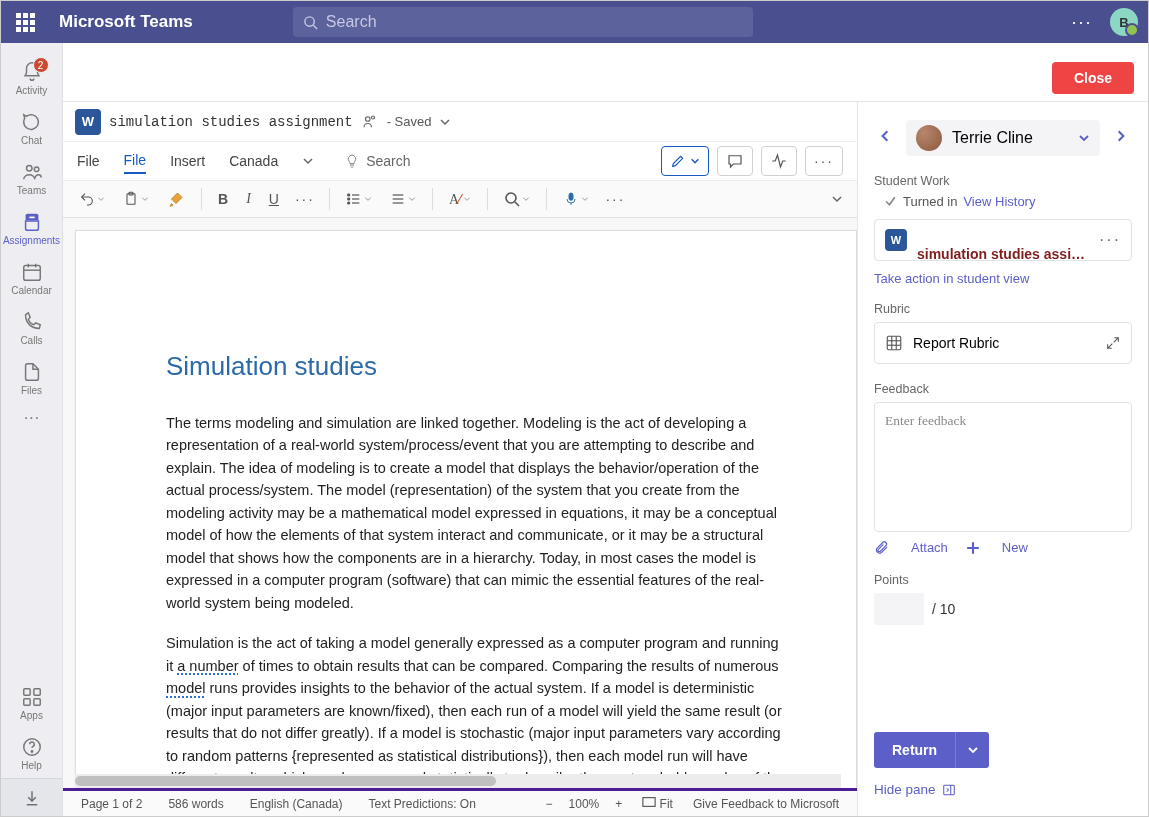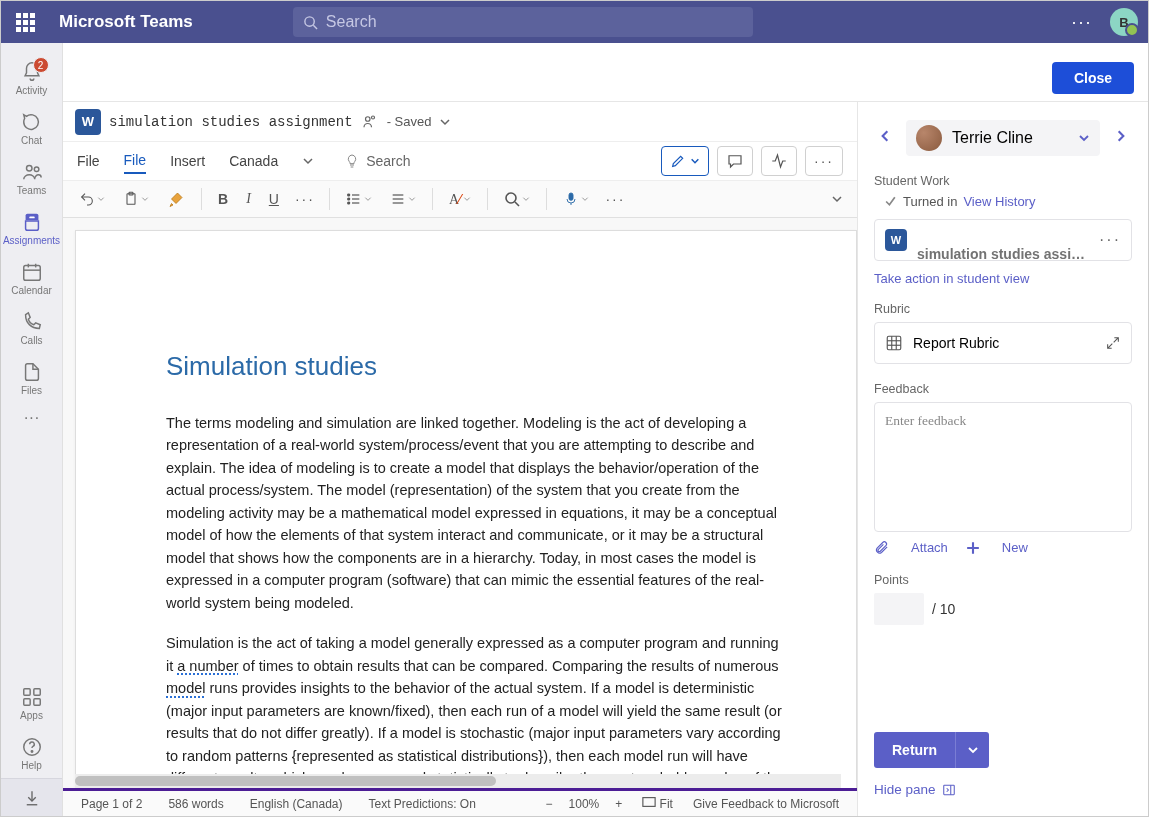--- a/index.html
+++ b/index.html
@@ -24,21 +24,21 @@
   .rail-item.active { color:#5b5fc7; }
   .rail-item svg { margin-bottom:2px; }
   .badge-count { position:absolute; top:4px; right:14px; background:#cc4a31; color:#fff; border-radius:50%; width:16px; height:16px; font-size:10px; display:flex; align-items:center; justify-content:center; border: 1.5px solid #eeeef2;}
   .rail-spacer { flex:1; }
   .rail-more { margin: 6px 0; color:#777; cursor:pointer;}
   .download-btn { width:100%; height:38px; display:flex; align-items:center; justify-content:center; background:#e5e5ec; border-top:1px solid #d6d6de; cursor:pointer; }
   
   
   .content { flex:1; display:flex; flex-direction:column; position:relative; }
   .close-row { height:58px; display:flex; align-items:center; justify-content:flex-end; padding:0 14px; background:#fff; border-bottom: 1px #e0e0e0; }
-  .close-btn { background:#1d4ed8; color:#fff; border:none; border-radius:4px; padding:8px 22px; font-size:14px; font-weight:600; cursor:pointer;margin-top:11px;}
+  .close-btn { background:#ef4444; color:#fff; border:none; border-radius:4px; padding:8px 22px; font-size:14px; font-weight:600; cursor:pointer;margin-top:11px;}
   
   .split { flex:1; display:flex; overflow:hidden; border-top:1px solid #e6e6e6;}
   
   
   .doc { flex:1; display:flex; flex-direction:column; border-right:1px solid #e6e6e6; min-width:0;}
   .doc-header { height: 40px; display:flex; align-items:center; padding:0 12px; gap:8px; border-bottom:1px solid #eee; }
   .word-icon { width:26px; height:26px; background:#2b579a; border-radius:4px; display:flex; align-items:center; justify-content:center; color:#fff; font-size:13px; font-weight:700; }
   .doc-title { font-size:14px; color:#333;font-family:Liberation Mono, monospace; }
   .shared-icon { width:18px; height:18px; color:#666;}
   .saved-text { color:#555; font-size:13px; }
@@ -74,21 +74,21 @@
   .panel { width: 290px; flex-shrink:0; padding: 18px 16px; display:flex; flex-direction:column; }
   .student-nav { display:flex; align-items:center; justify-content:space-between; margin-bottom:18px;}
   .student-nav .navarrow { color:#5b5fc7; cursor:pointer; padding:4px;}
   .student-chip { flex:1; margin:0 10px; background:#f4f4f6; border-radius:4px; height:36px; display:flex; align-items:center; padding:0 10px; gap:10px; cursor:pointer;}
   .student-chip img, .student-chip .pic { width:26px; height:26px; border-radius:50%; background: radial-gradient(circle at 30% 30%, #b8866b, #8a5a3e);}
   .student-chip .chv { margin-left:auto; color:#5b5fc7;}
   .sect-label { font-size:12.5px; color:#666; margin-bottom:6px; }
   .turned { display:flex; align-items:center; gap:6px; font-size:13px; color:#555; margin-left:10px; margin-bottom:10px;}
   .turned a { color:#5b5fc7; text-decoration:none; cursor:pointer;}
   .file-row { border:1px solid #e2e2e6; border-radius:4px; height:42px; display:flex; align-items:center; padding:0 10px; gap:10px; margin-bottom:10px; cursor:pointer;}
-  .file-row .fn { font-size:14px; color:#737373; font-weight:600; flex:1; white-space:nowrap; overflow:hidden; text-overflow:ellipsis;margin-top:28px;}
+  .file-row .fn { font-size:14px; color:#7f1d1d; font-weight:600; flex:1; white-space:nowrap; overflow:hidden; text-overflow:ellipsis;margin-top:28px;}
   .file-row .dots { color:#666; cursor:pointer; letter-spacing:2px;}
   .link-action { color:#5b5fc7; font-size:13px; cursor:pointer; margin-bottom:16px;}
   .rubric-box { border:1px solid #e2e2e6; border-radius:4px; height:42px; display:flex; align-items:center; padding:0 10px; gap:10px; margin-bottom:18px; cursor:pointer;}
   .rubric-box .rn { font-size:14px; flex:1;}
   .feedback-box { border:1px solid #e2e2e6; border-radius:4px; height:130px; resize:none; padding:10px; font-size:13.5px; color:#333; font-family:Liberation Serif, serif; margin-bottom:8px;}
   .feedback-box::placeholder { color:#888; }
   .fb-actions { display:flex; gap:18px; margin-bottom:18px;}
   .fb-actions .act { color:#5b5fc7; font-size:13px; cursor:pointer; display:flex; align-items:center; gap:22px;}
   .points-row { display:flex; align-items:center; gap:8px;}
   .points-input { width:50px; height:32px; background:#f4f4f6; border:none; border-radius:2px; padding:0 6px;}

